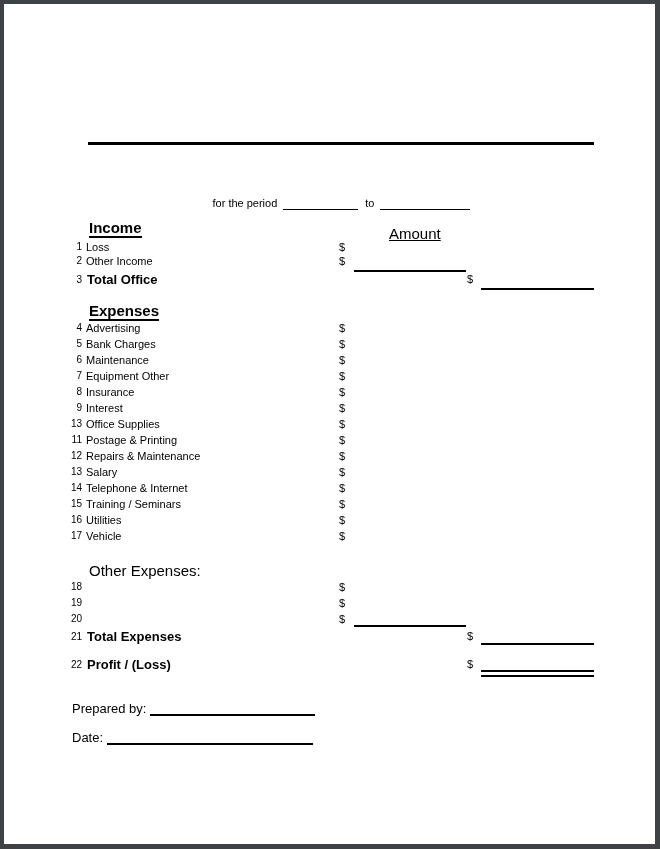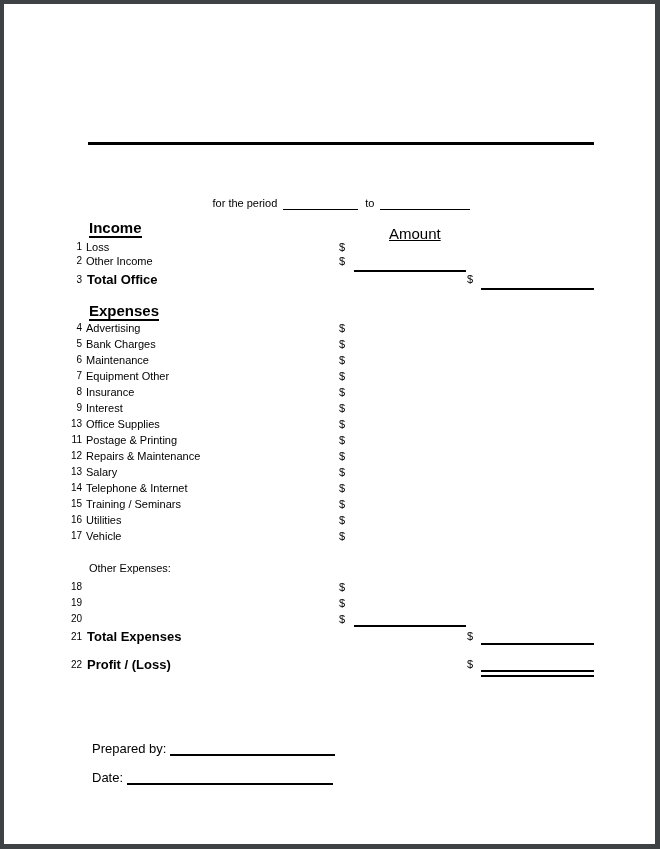--- a/index.html
+++ b/index.html
@@ -79,40 +79,39 @@
     height: 16px; line-height: 15px;
     font-size: 13px; font-weight: bold;
   }
   .total-row .label  { left: 83px; }
   .total-row .dollar { left: 463px; }
   .total-income-row   { top: 268px; }
   .total-expenses-row { top: 625px; }
   .profit-row         { top: 653px; }
 
   .other-heading {
-    position: absolute; left: 85px; top: 558px; font-size: 11px;
+    position: absolute; left: 85px; top: 558px; font-size: 15px;
   }
 
   .hline { position: absolute; height: 2px; background: var(--rule); }
   .subtotal-line-income   { left: 350px; top: 266px; width: 112px; }
   .total-income-line      { left: 477px; top: 284px; width: 113px; }
   .subtotal-line-expenses { left: 350px; top: 621px; width: 112px; }
   .total-expenses-line    { left: 477px; top: 639px; width: 113px; }
   .dline {
     position: absolute; left: 477px; top: 666px; width: 113px; height: 7px;
     box-sizing: border-box;
     border-top: 2px solid var(--rule);
     border-bottom: 2px solid var(--rule);
   }
 
   .sign-row {
-    position: absolute; left: 88px;
+    position: absolute; left: 68px;
     display: flex; align-items: flex-end;
     font-size: 13px;
-    margin-top: 40px;
   }
   .prepared-row { top: 696px; }
   .date-row     { top: 725px; text-align: right; }
   .sign-label { margin-right: 4px; line-height: 15px; white-space: nowrap; }
   .sign-line {
     display: inline-block; height: 14px;
     border-bottom: 2px solid var(--rule);
   }
   .prepared-line { width: 165px; }
   .date-line     { width: 206px; }

